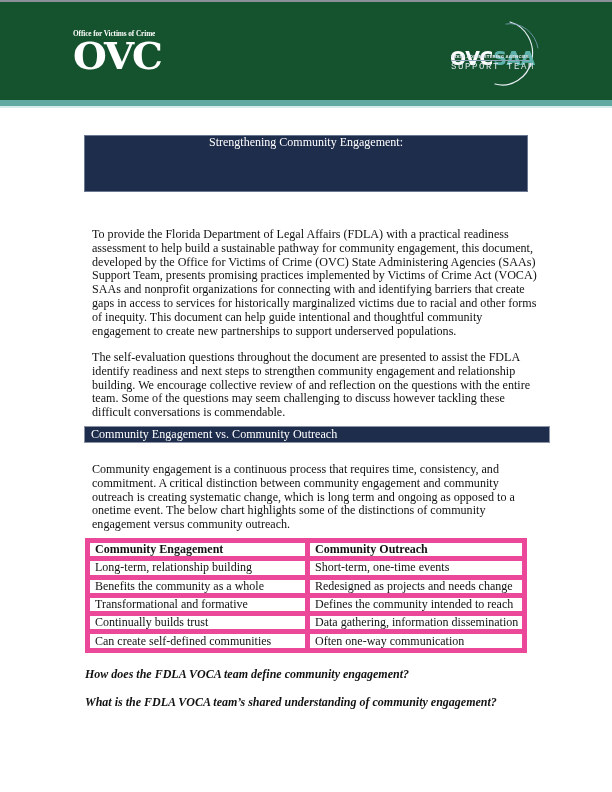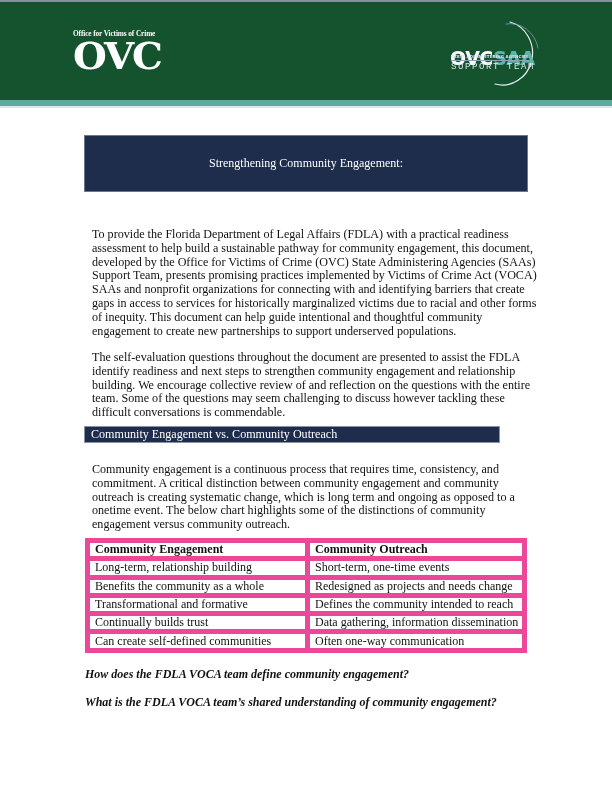--- a/index.html
+++ b/index.html
@@ -41,32 +41,32 @@
     border-bottom: 1px solid #8ea2b8; padding-bottom: 1px;
   }
   .saa-team {
     position: absolute; left: 11px; top: 44px; font-family: Liberation Mono, monospace; font-size: 9px;
     letter-spacing: 1.6px; color: #dfe6ef; white-space: nowrap;
   }
 
   .title-box {
     position: absolute; left: 85px; top: 136px; width: 442px; height: 55px; background: #1f2d4d;
     color: #fff; text-align: center; font-size: 12px; line-height: 13.5px;
-    display: flex; flex-direction: column; justify-content: center; box-shadow: 0 0 0 1px #6b7790;
+    display: flex; flex-direction: row; justify-content: center; box-shadow: 0 0 0 1px #6b7790;
   }
 
   .para {
     position: absolute; left: 85px; width: 445px; font-size: 12.1px; line-height: 13.8px; margin: 7px;
   }
   .p1 { top: 221px; }
   .p2 { top: 344px; }
   .p3 { top: 456px; }
 
   .section-bar {
-    position: absolute; left: 85px; top: 427px; width: 414px; height: 15px; background: #1f2d4d;
+    position: absolute; left: 85px; top: 427px; width: 464px; height: 15px; background: #1f2d4d;
     color: #fff; font-size: 12.1px; line-height: 15px; box-shadow: 0 0 0 1px #8a93a6;
   }
   .section-bar span { padding-left: 6px; }
 
   table.cmp {
     position: absolute; left: 85px; top: 538px; width: 442px; border-collapse: collapse;
     font-size: 12px; line-height: 13px;
   }
   table.cmp th, table.cmp td {
     border: 5px solid #ec4899; padding: 0 0 0 5px; text-align: left; height: 13.3px; white-space: nowrap;

